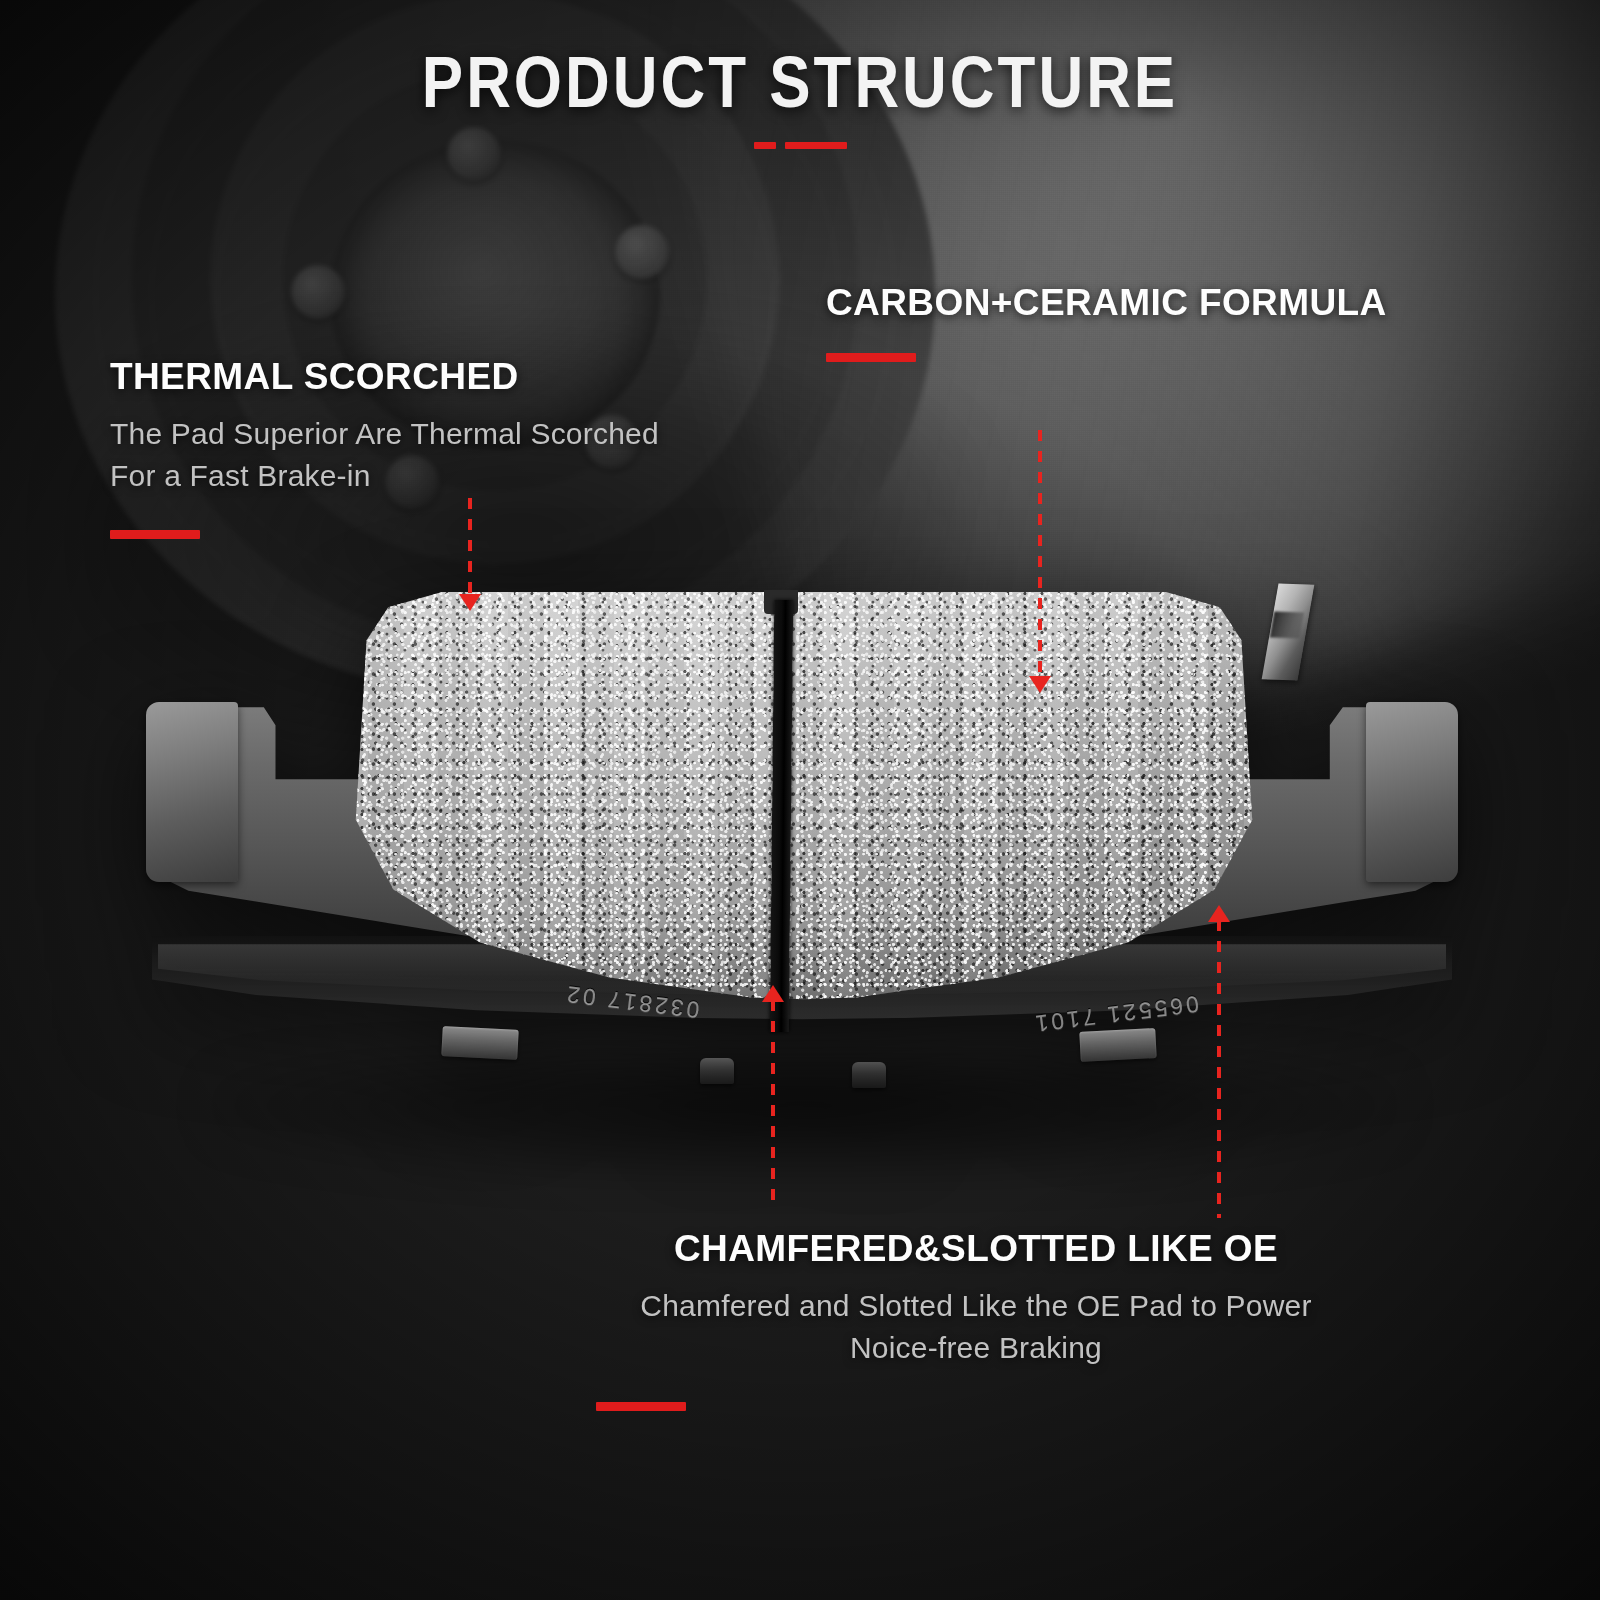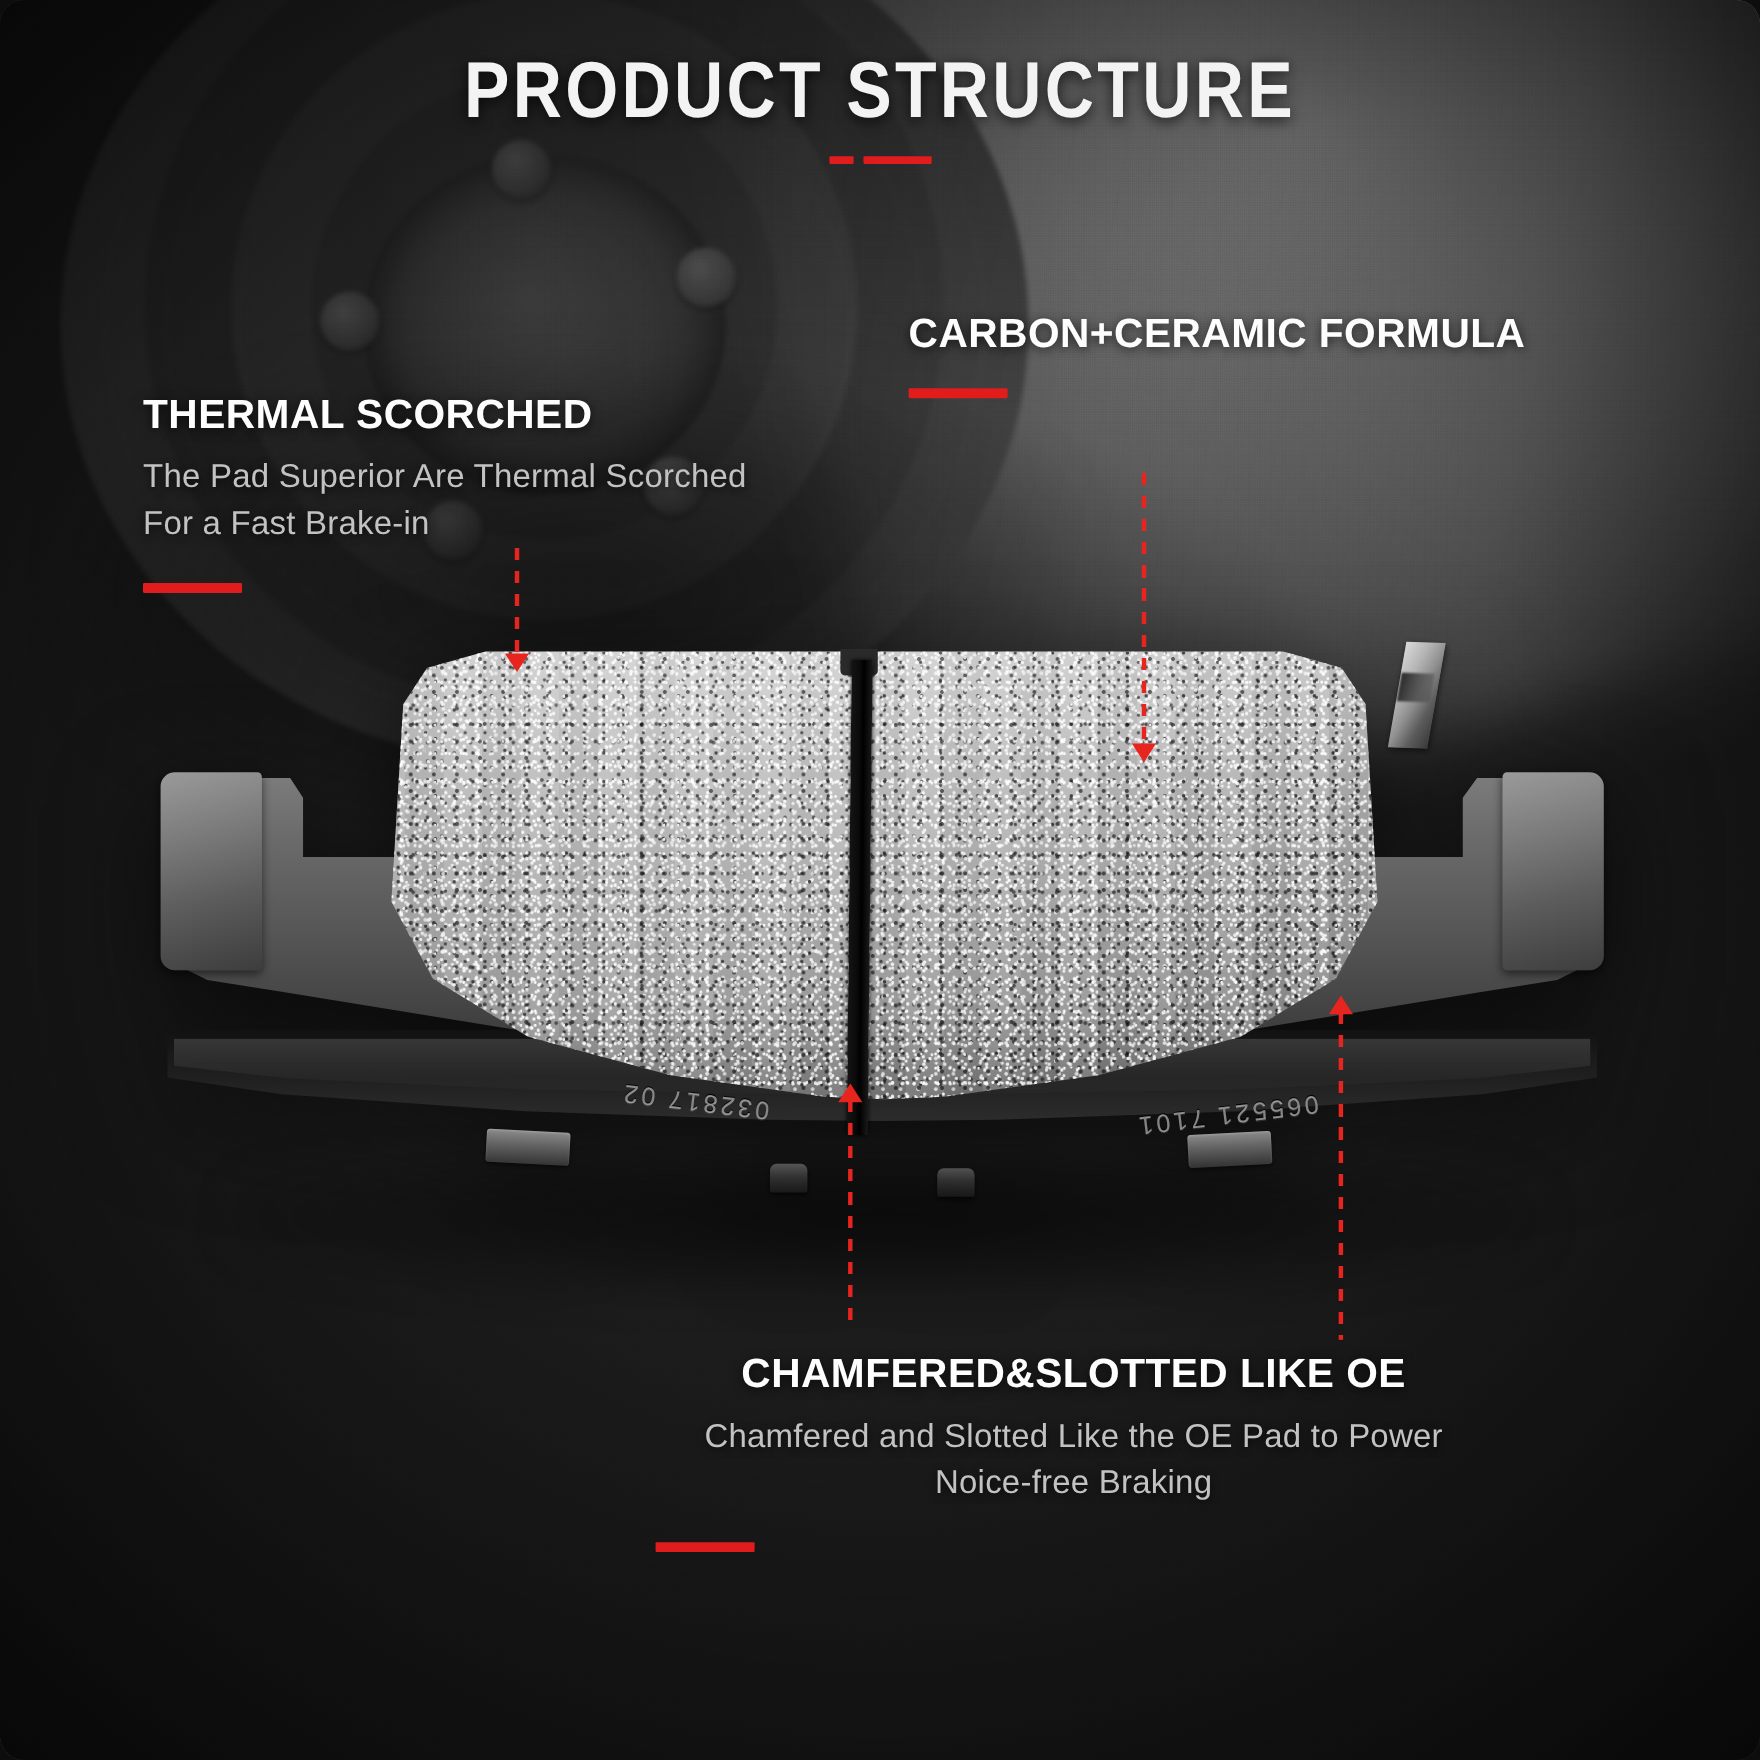--- a/index.html
+++ b/index.html
@@ -4,21 +4,20 @@
 <style>
   * { margin:0; padding:0; box-sizing:border-box; }
   html,body { background:#0d0d0d; }
 
   .canvas{
     position:relative;
     width:1600px; height:1600px;
     overflow:hidden;
     background:#a21caf;
     font-family:"Liberation Sans", sans-serif;
-    border-radius:22px;
     -webkit-font-smoothing:antialiased;
   }
 
   
   .bg-base{
     position:absolute; inset:0;
     background:
       radial-gradient(ellipse 900px 620px at 1180px 120px, #8d8d8d 0%, #6f6f6f 26%, #4a4a4a 55%, #2c2c2c 78%, #1c1c1c 100%),
       radial-gradient(ellipse 760px 520px at 250px 1420px, #3a3a3a 0%, #272727 50%, #191919 100%),
       linear-gradient(152deg, #0a0a0a 0%, #141414 22%, #232323 45%, #2e2e2e 62%, #242424 80%, #181818 100%);
@@ -99,21 +98,21 @@
     text-shadow:0 2px 10px rgba(0,0,0,.7);
   }
   .feat p{
     margin-top:16px;
     font-size:30px; font-weight:300; color:#c2c2c2;
     line-height:1.38; letter-spacing:.2px;
     text-shadow:0 2px 8px rgba(0,0,0,.65);
   }
   .rule{ height:9px; width:90px; background:#e01c1c; border-radius:1px; }
 
-  #feat-thermal { left:130px;  top:356px;  width:560px; }
+  #feat-thermal { left:110px;  top:356px;  width:560px; }
   #feat-thermal .rule{ margin-top:34px; }
 
   #feat-carbon  { left:826px;  top:282px;  width:690px; }
   #feat-carbon .rule{ margin-top:30px; }
 
   #feat-chamfer { left:596px;  top:1228px; width:760px;text-align:center; }
   #feat-chamfer .rule{ margin-top:34px; }
 
   
   .ptr{ position:absolute; width:4px; }

